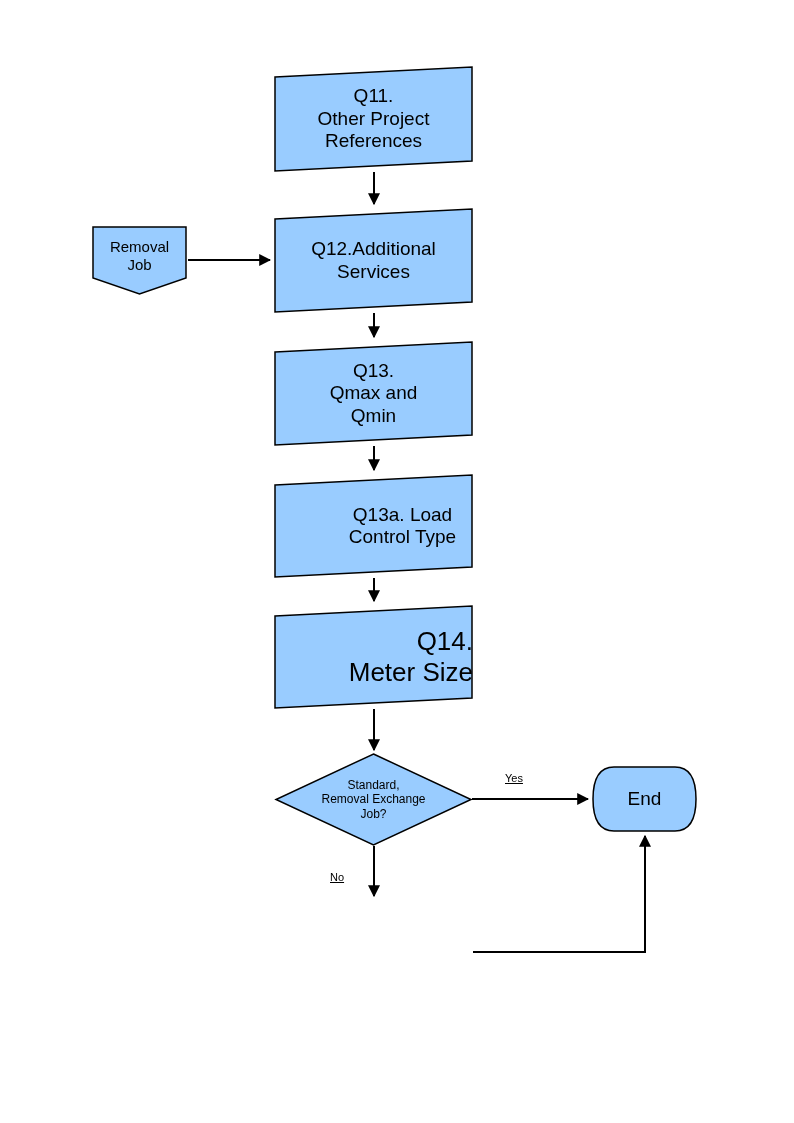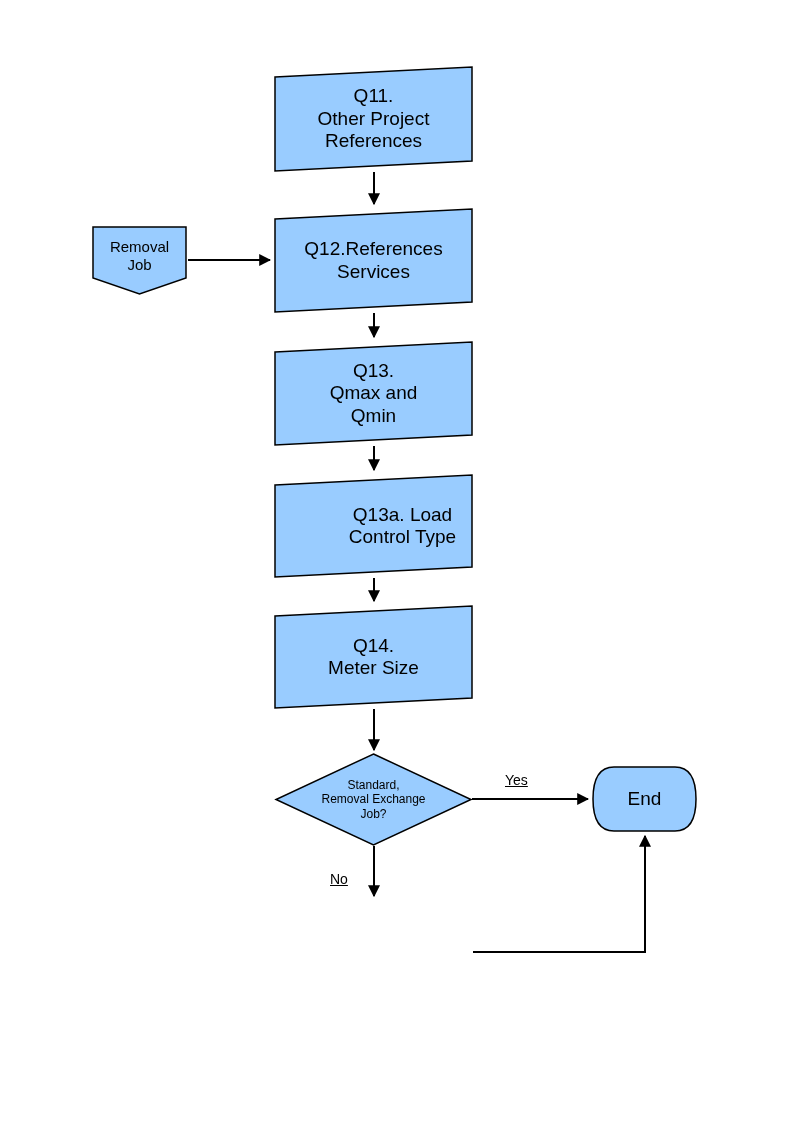--- a/index.html
+++ b/index.html
@@ -40,21 +40,21 @@
   .edge-layer {
     position: absolute;
     left: 0;
     top: 0;
     width: 794px;
     height: 1123px;
     overflow: visible;
   }
   .edge-label {
     position: absolute;
-    font-size: 14px;
+    font-size: 11px;
     color: #000000;
     white-space: nowrap;
     text-decoration: underline;
   }
 </style>
 </head>
 <body>
 
 <div id="canvas">
 
@@ -95,42 +95,42 @@
       <path d="M 1 1 L 94 1 L 94 52 L 47.5 68 L 1 52 Z" fill="#99CCFF" stroke="#000000" stroke-width="1.5"></path>
     </svg>
     <div class="node-label" style="position:relative; margin-bottom:10px;">Removal
 Job</div>
   </div>
 
   <div class="node" style="left:274px; top:208px; width:199px; height:105px; font-size:19px;">
     <svg class="shape-svg" width="199" height="105" viewBox="0 0 199 105">
       <path d="M 1 11 L 198 1 L 198 94 L 1 104 Z" fill="#99CCFF" stroke="#000000" stroke-width="1.5"></path>
     </svg>
-    <div class="node-label" style="position:relative;">Q12.References
+    <div class="node-label" style="position:relative;">Q12.Additional
 Services</div>
   </div>
 
   <div class="node" style="left:274px; top:341px; width:199px; height:105px; font-size:19px;">
     <svg class="shape-svg" width="199" height="105" viewBox="0 0 199 105">
       <path d="M 1 11 L 198 1 L 198 94 L 1 104 Z" fill="#99CCFF" stroke="#000000" stroke-width="1.5"></path>
     </svg>
     <div class="node-label" style="position:relative;">Q13.
 Qmax and
 Qmin</div>
   </div>
 
   <div class="node" style="left:274px; top:474px; width:212px; height:104px; font-size:19px;padding-left:45px;">
     <svg class="shape-svg" width="199" height="104" viewBox="0 0 199 104">
       <path d="M 1 11 L 198 1 L 198 93 L 1 103 Z" fill="#99CCFF" stroke="#000000" stroke-width="1.5"></path>
     </svg>
     <div class="node-label" style="position:relative;">Q13a. Load
 Control Type</div>
   </div>
 
-  <div class="node" style="left:274px; top:605px; width:199px; height:104px; font-size:19px;">
+  <div class="node" style="left:274px; top:605px; width:199px; height:104px; font-size:26px;text-align:right;">
     <svg class="shape-svg" width="199" height="104" viewBox="0 0 199 104">
       <path d="M 1 11 L 198 1 L 198 93 L 1 103 Z" fill="#99CCFF" stroke="#000000" stroke-width="1.5"></path>
     </svg>
     <div class="node-label" style="position:relative;">Q14.
 Meter Size</div>
   </div>
 
   <div class="node" style="left:592px; top:766px; width:105px; height:66px; font-size:19px;">
     <svg class="shape-svg" width="105" height="66" viewBox="0 0 105 66">
       <path d="M 22 1 L 83 1 Q 104 1 104 33 Q 104 65 83 65 L 22 65 Q 1 65 1 33 Q 1 1 22 1 Z" fill="#99CCFF" stroke="#000000" stroke-width="1.5"></path>

